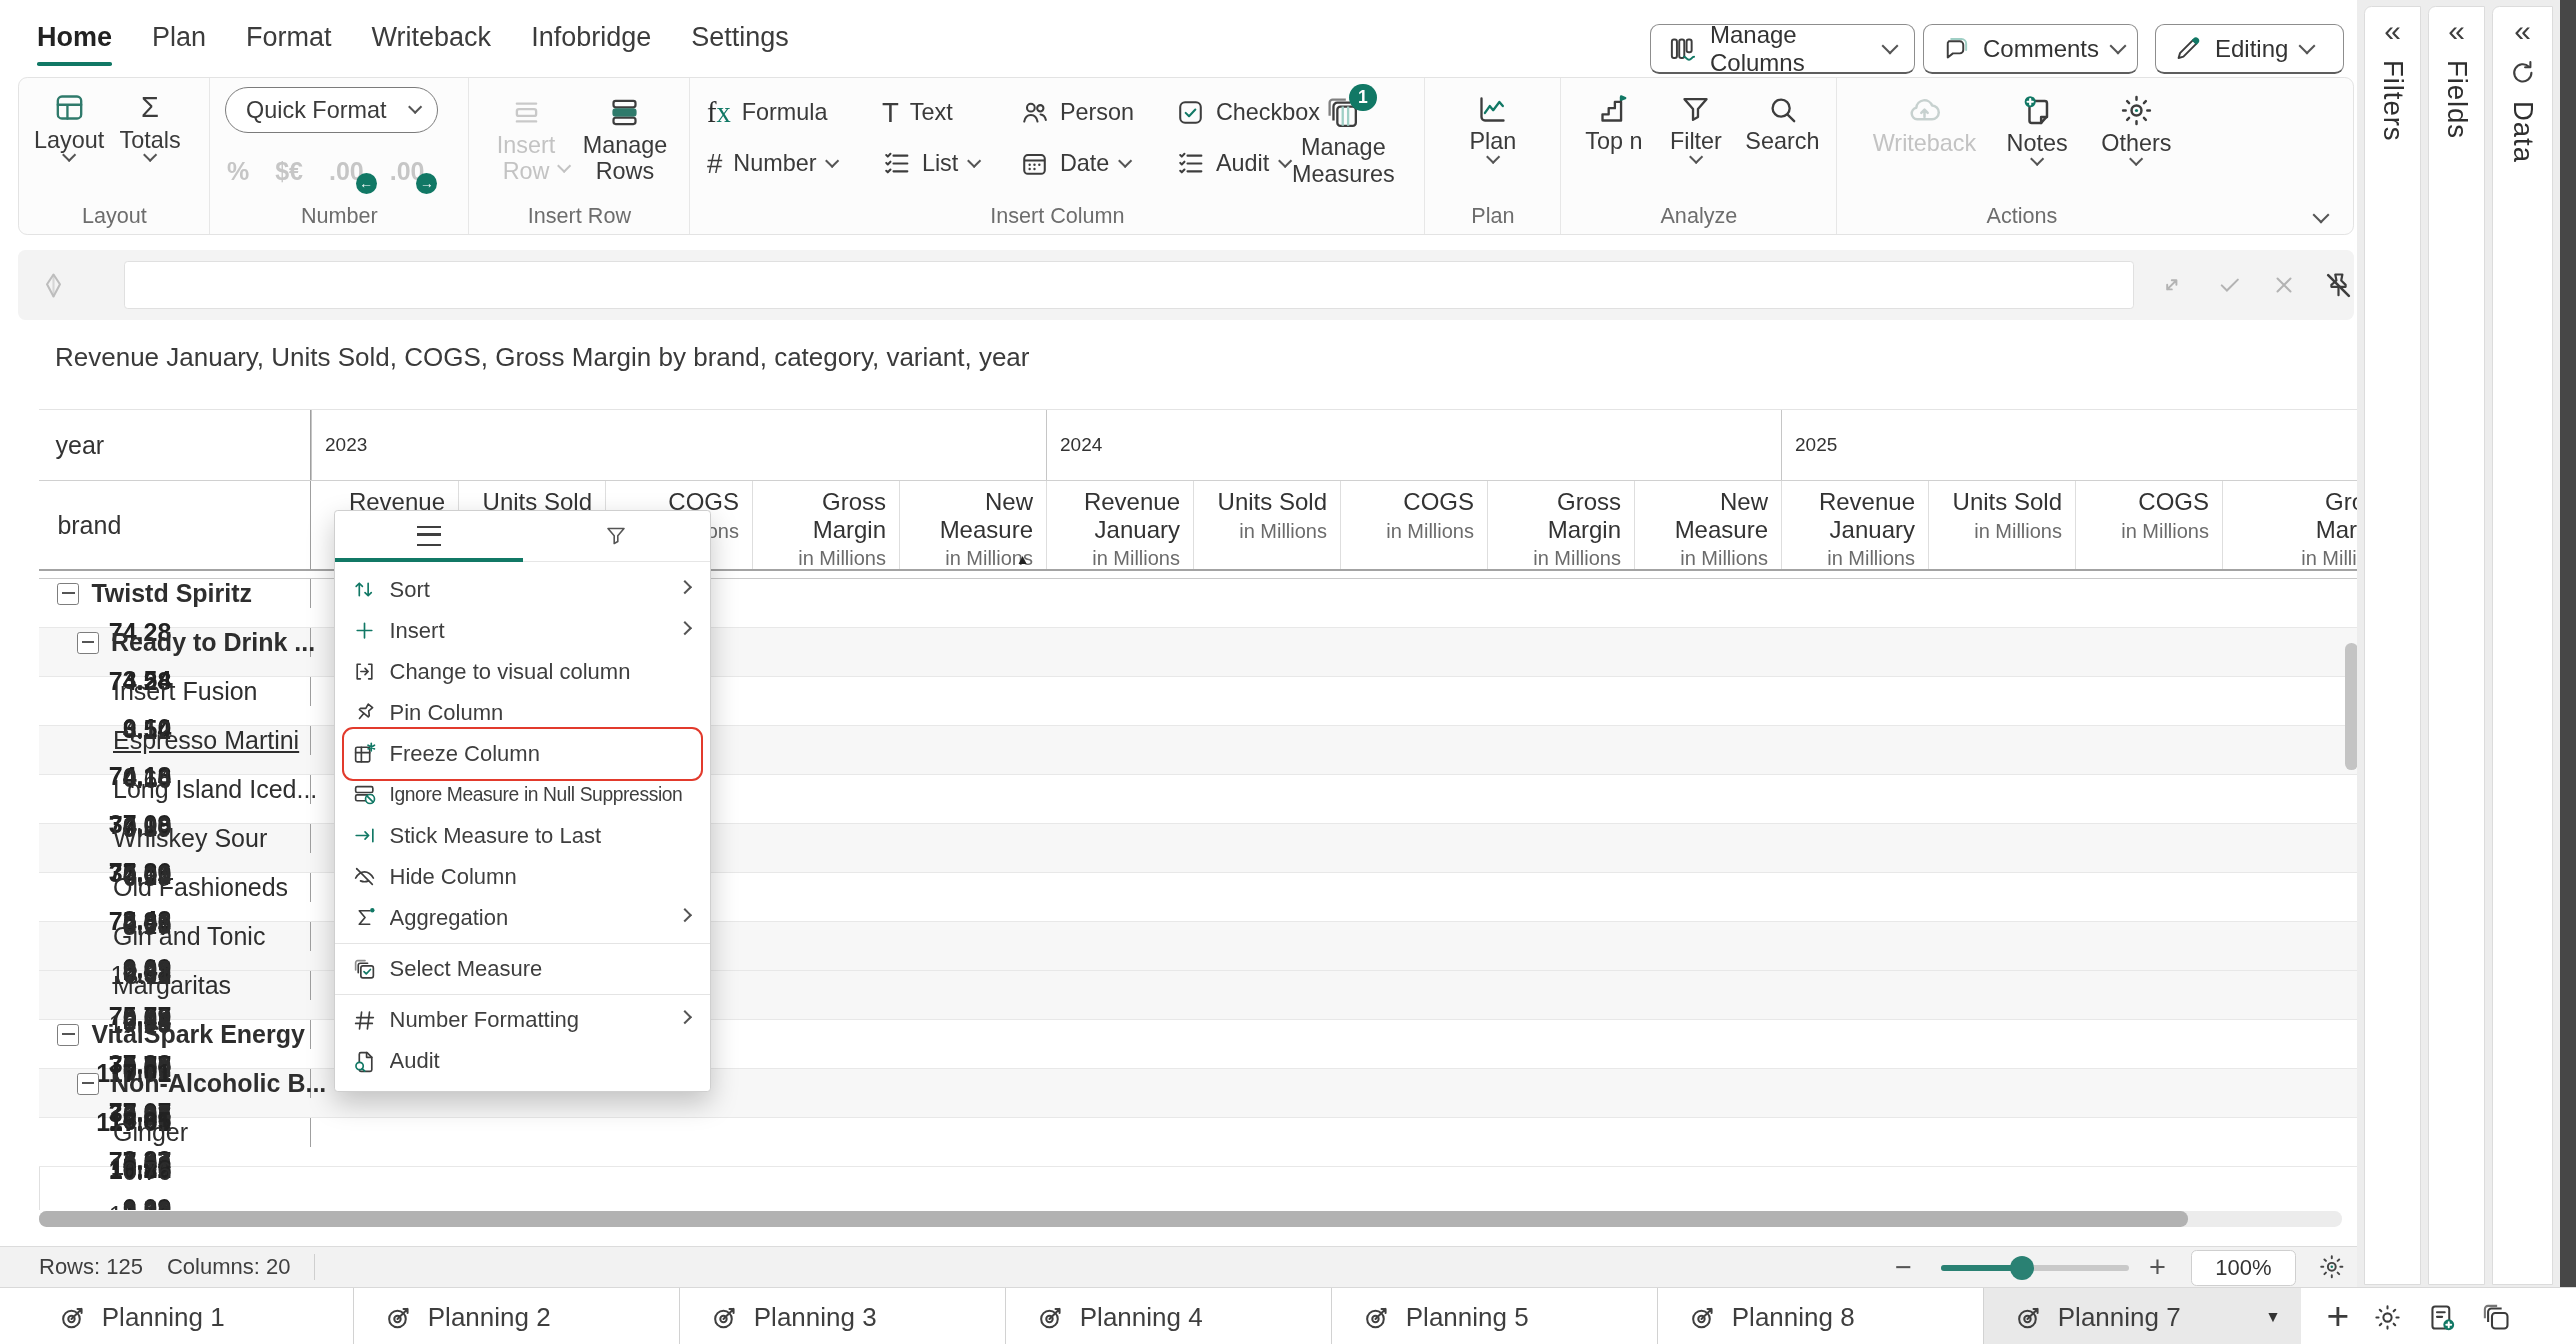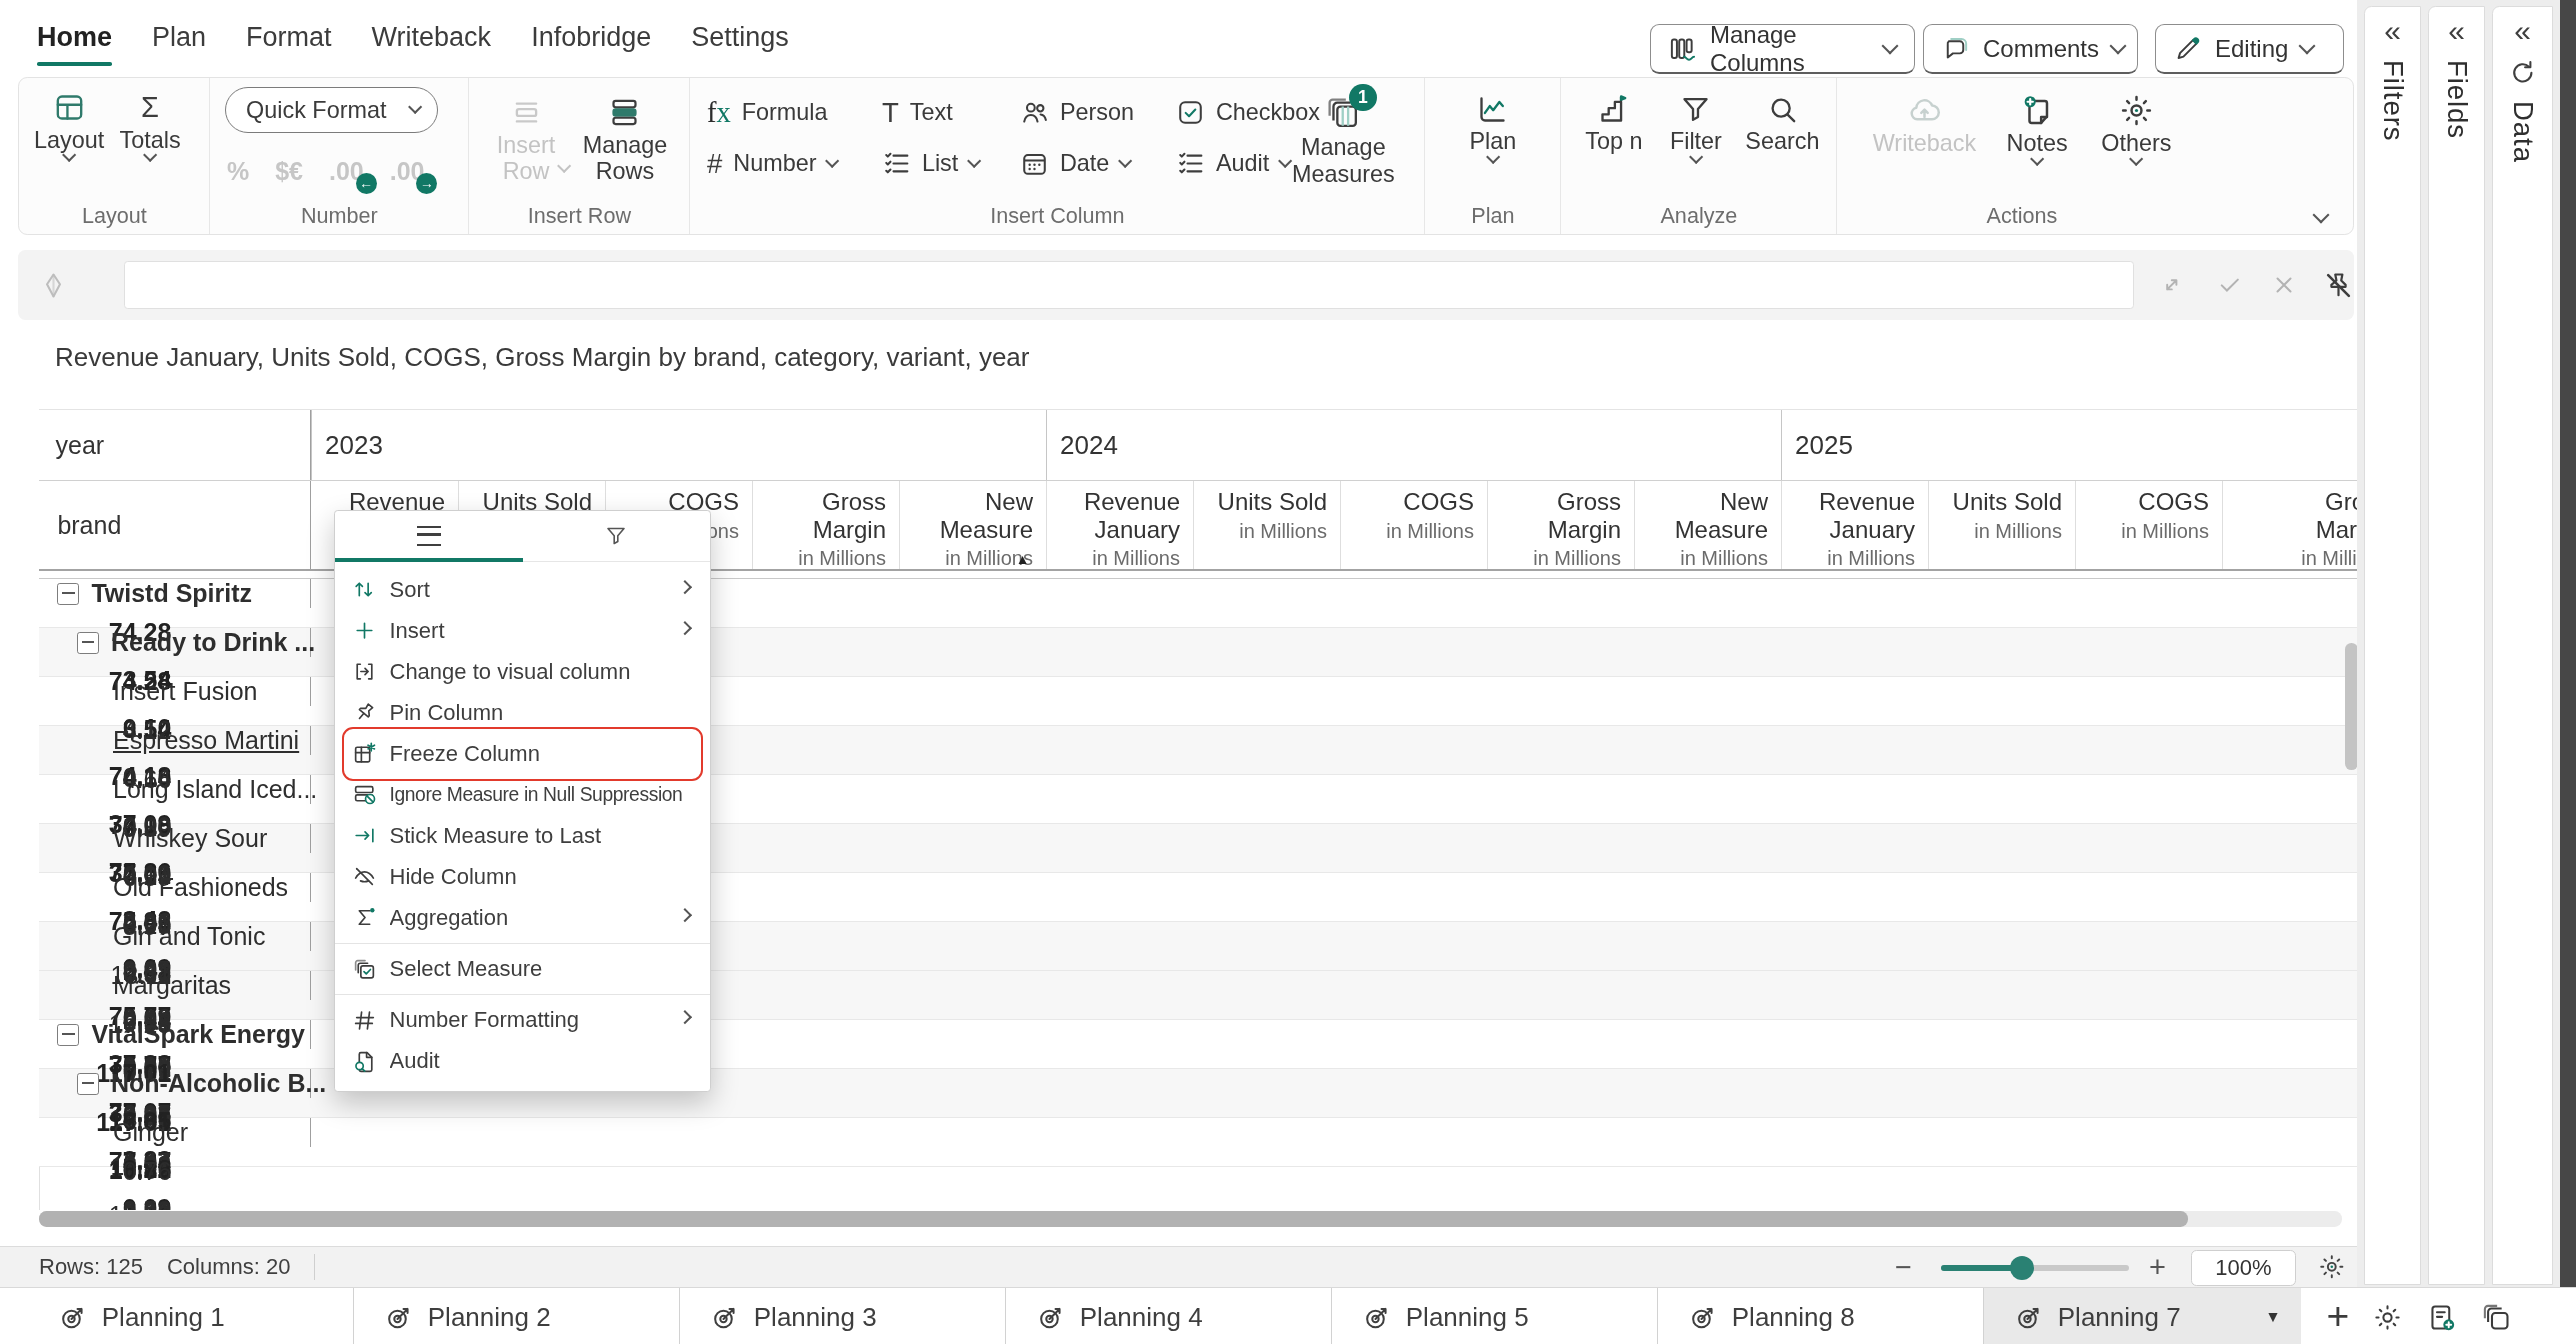--- a/index.html
+++ b/index.html
@@ -57,21 +57,21 @@
   
   #view-title{position:absolute;left:55px;top:342px;font-size:26px;color:#3a3a3a;}
 
   
   #table{position:absolute;left:39px;top:409px;width:2342px;height:801px;overflow:hidden;}
   .tinner{width:2364px;}
   .trow{display:flex;box-sizing:border-box;}
   .cell{box-sizing:border-box;flex:none;}
   #yearrow{height:72px;border-top:0.9px solid #e4e4e4;border-bottom:0.9px solid #d0d0d0;}
   #yearrow .corner{width:272px;border-right:1.4px solid #9f9f9f;display:flex;align-items:center;padding-left:16.5px;font-size:25px;color:#333;}
-  .ygroup{border-left:0.9px solid #c6c6c6;display:flex;align-items:center;padding-left:13px;font-size:26px;color:#333;}
+  .ygroup{border-left:0.9px solid #c6c6c6;display:flex;align-items:center;padding-left:13px;font-size:19px;color:#333;}
   .ygroup:first-of-type{border-left:none;}
   #headrow{height:88px;}
   #headrow .corner{width:272px;border-right:1.4px solid #9f9f9f;display:flex;align-items:center;padding-left:18.4px;font-size:25px;color:#333;}
   .hcell{position:relative;display:flex;flex-direction:column;align-items:flex-end;padding:7.4px 13px 0 0;border-left:0.9px solid #dedede;}
   .hcell .mname{font-size:24px;line-height:27.6px;color:#333;text-align:right;max-width:121px;}
   .hcell .munit{font-size:20px;color:#6b6b6b;margin-top:3.7px;}
   .hcell .sortasc{position:absolute;right:16.5px;bottom:1.8px;font-size:13.8px;color:#222;}
   .hline1{height:0;border-top:2.8px solid #a3a3a3;}
   .hspacer{height:7.4px;background:#fff;}
   .hline2{height:0;border-top:0.9px solid #c9c9c9;}

